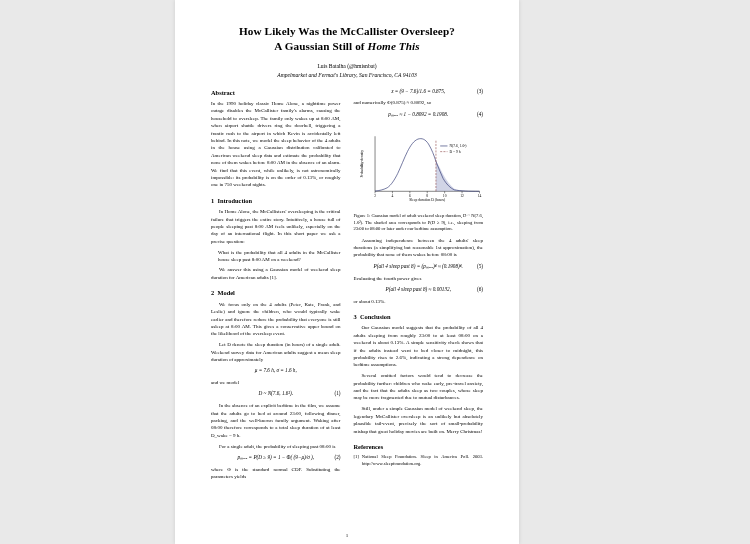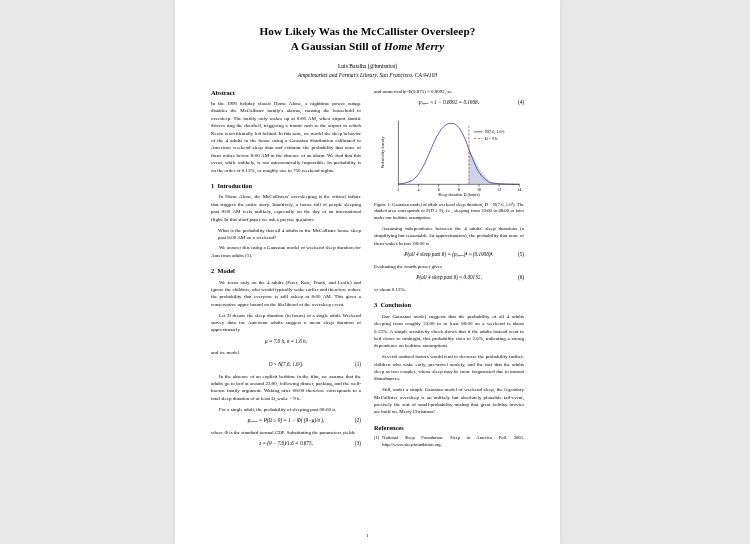--- a/index.html
+++ b/index.html
@@ -10,21 +10,21 @@
     width: 750px;
     height: 544px;
     background: #e9e9e9;
     font-family: "Liberation Serif", serif;
     overflow: hidden;
   }
   .page {
     position: absolute;
     left: 175px;
     top: 0;
-    width: 385px;
+    width: 344px;
     height: 544px;
     background: #ffffff;
     box-shadow: 0 0 4px rgba(0,0,0,0.12);
     padding: 0;
   }
   .inner {
     padding: 16px 36px 0 36px;
     height: 100%;
     box-sizing: border-box;
     position: relative;
@@ -130,21 +130,21 @@
   }
 </style>
 </head>
 <body>
 
 <div class="page">
   <div class="inner">
 
     <div class="title">
       <span>How Likely Was the McCallister Oversleep?</span>
-      <span class="line2"><span>A Gaussian Still of </span><i>Home Merry</i></span>
+      <span class="line2"><span>A Gaussian Still of </span><i>Home This</i></span>
     </div>
 
     <div class="authors">Luis Batalha (@hmisnbat)</div>
     <div class="affil">Ampelmarket and Fermat's Library, San Francisco, CA 94103</div>
 
     <div class="cols">
 
       <h2 class="sec first">Abstract</h2>
       <p class="noindent">In the 1990 holiday classic Home Alone, a nighttime power outage disables the McCallister family's alarms, causing the household to oversleep. The family only wakes up at 8:00 AM, when airport shuttle drivers ring the doorbell, triggering a frantic rush to the airport in which Kevin is accidentally left behind. In this note, we model the sleep behavior of the 4 adults in the house using a Gaussian distribution calibrated to American weekend sleep data and estimate the probability that none of them wakes before 8:00 AM in the absence of an alarm. We find that this event, while unlikely, is not astronomically impossible: its probability is on the order of 0.13%, or roughly one in 750 weekend nights.</p>
 

